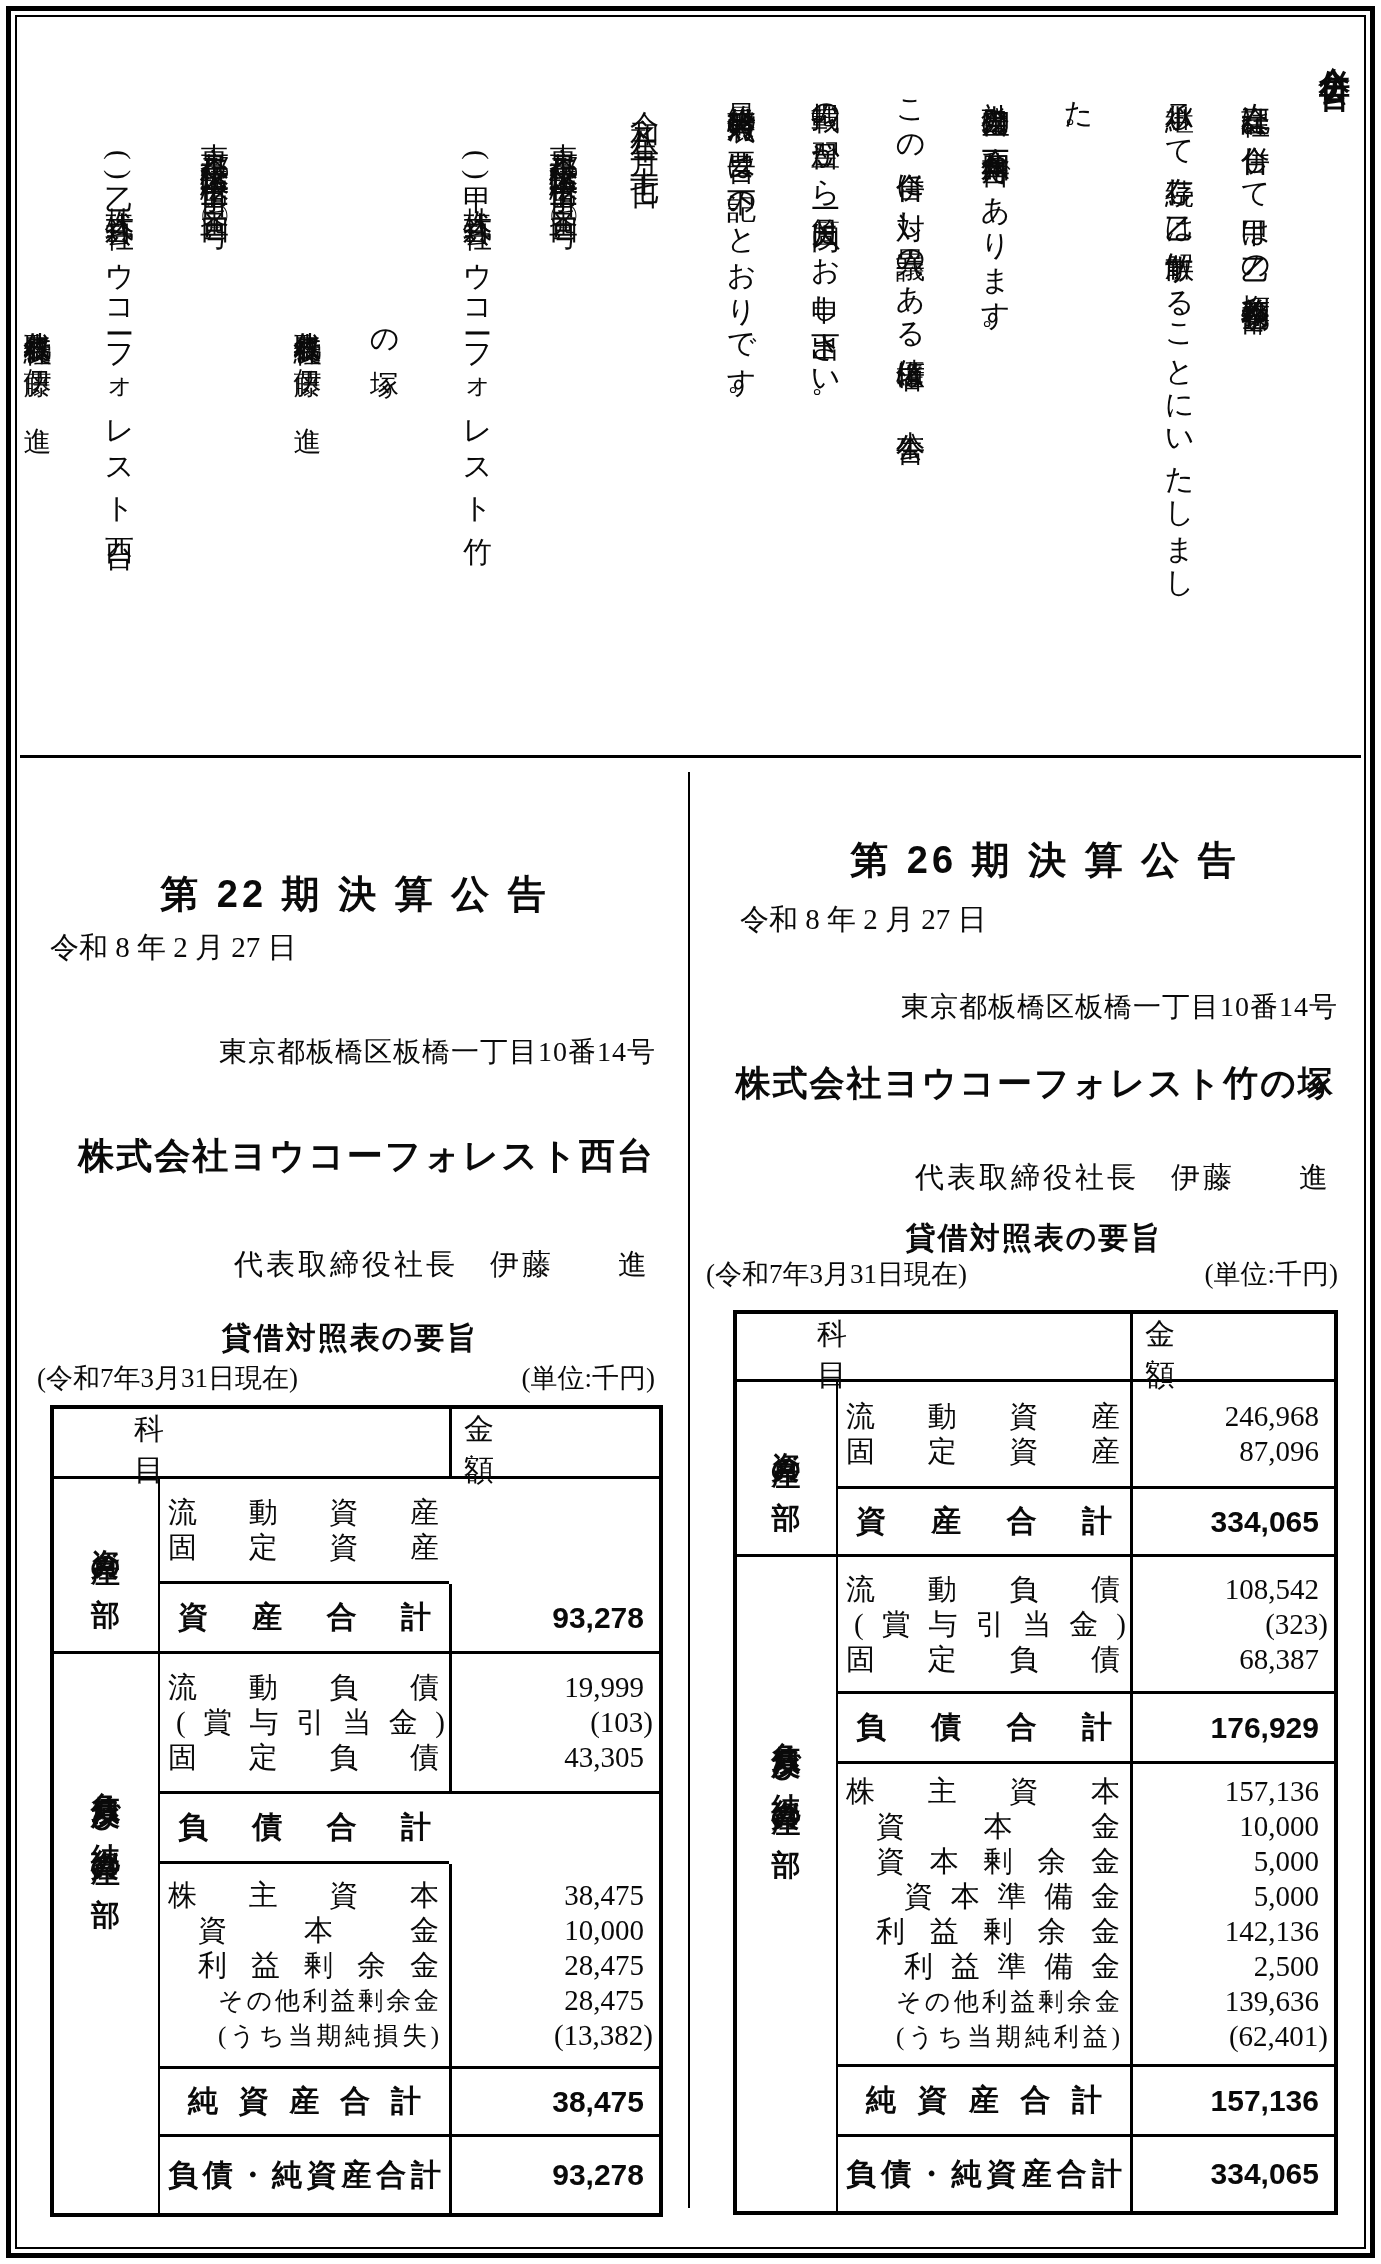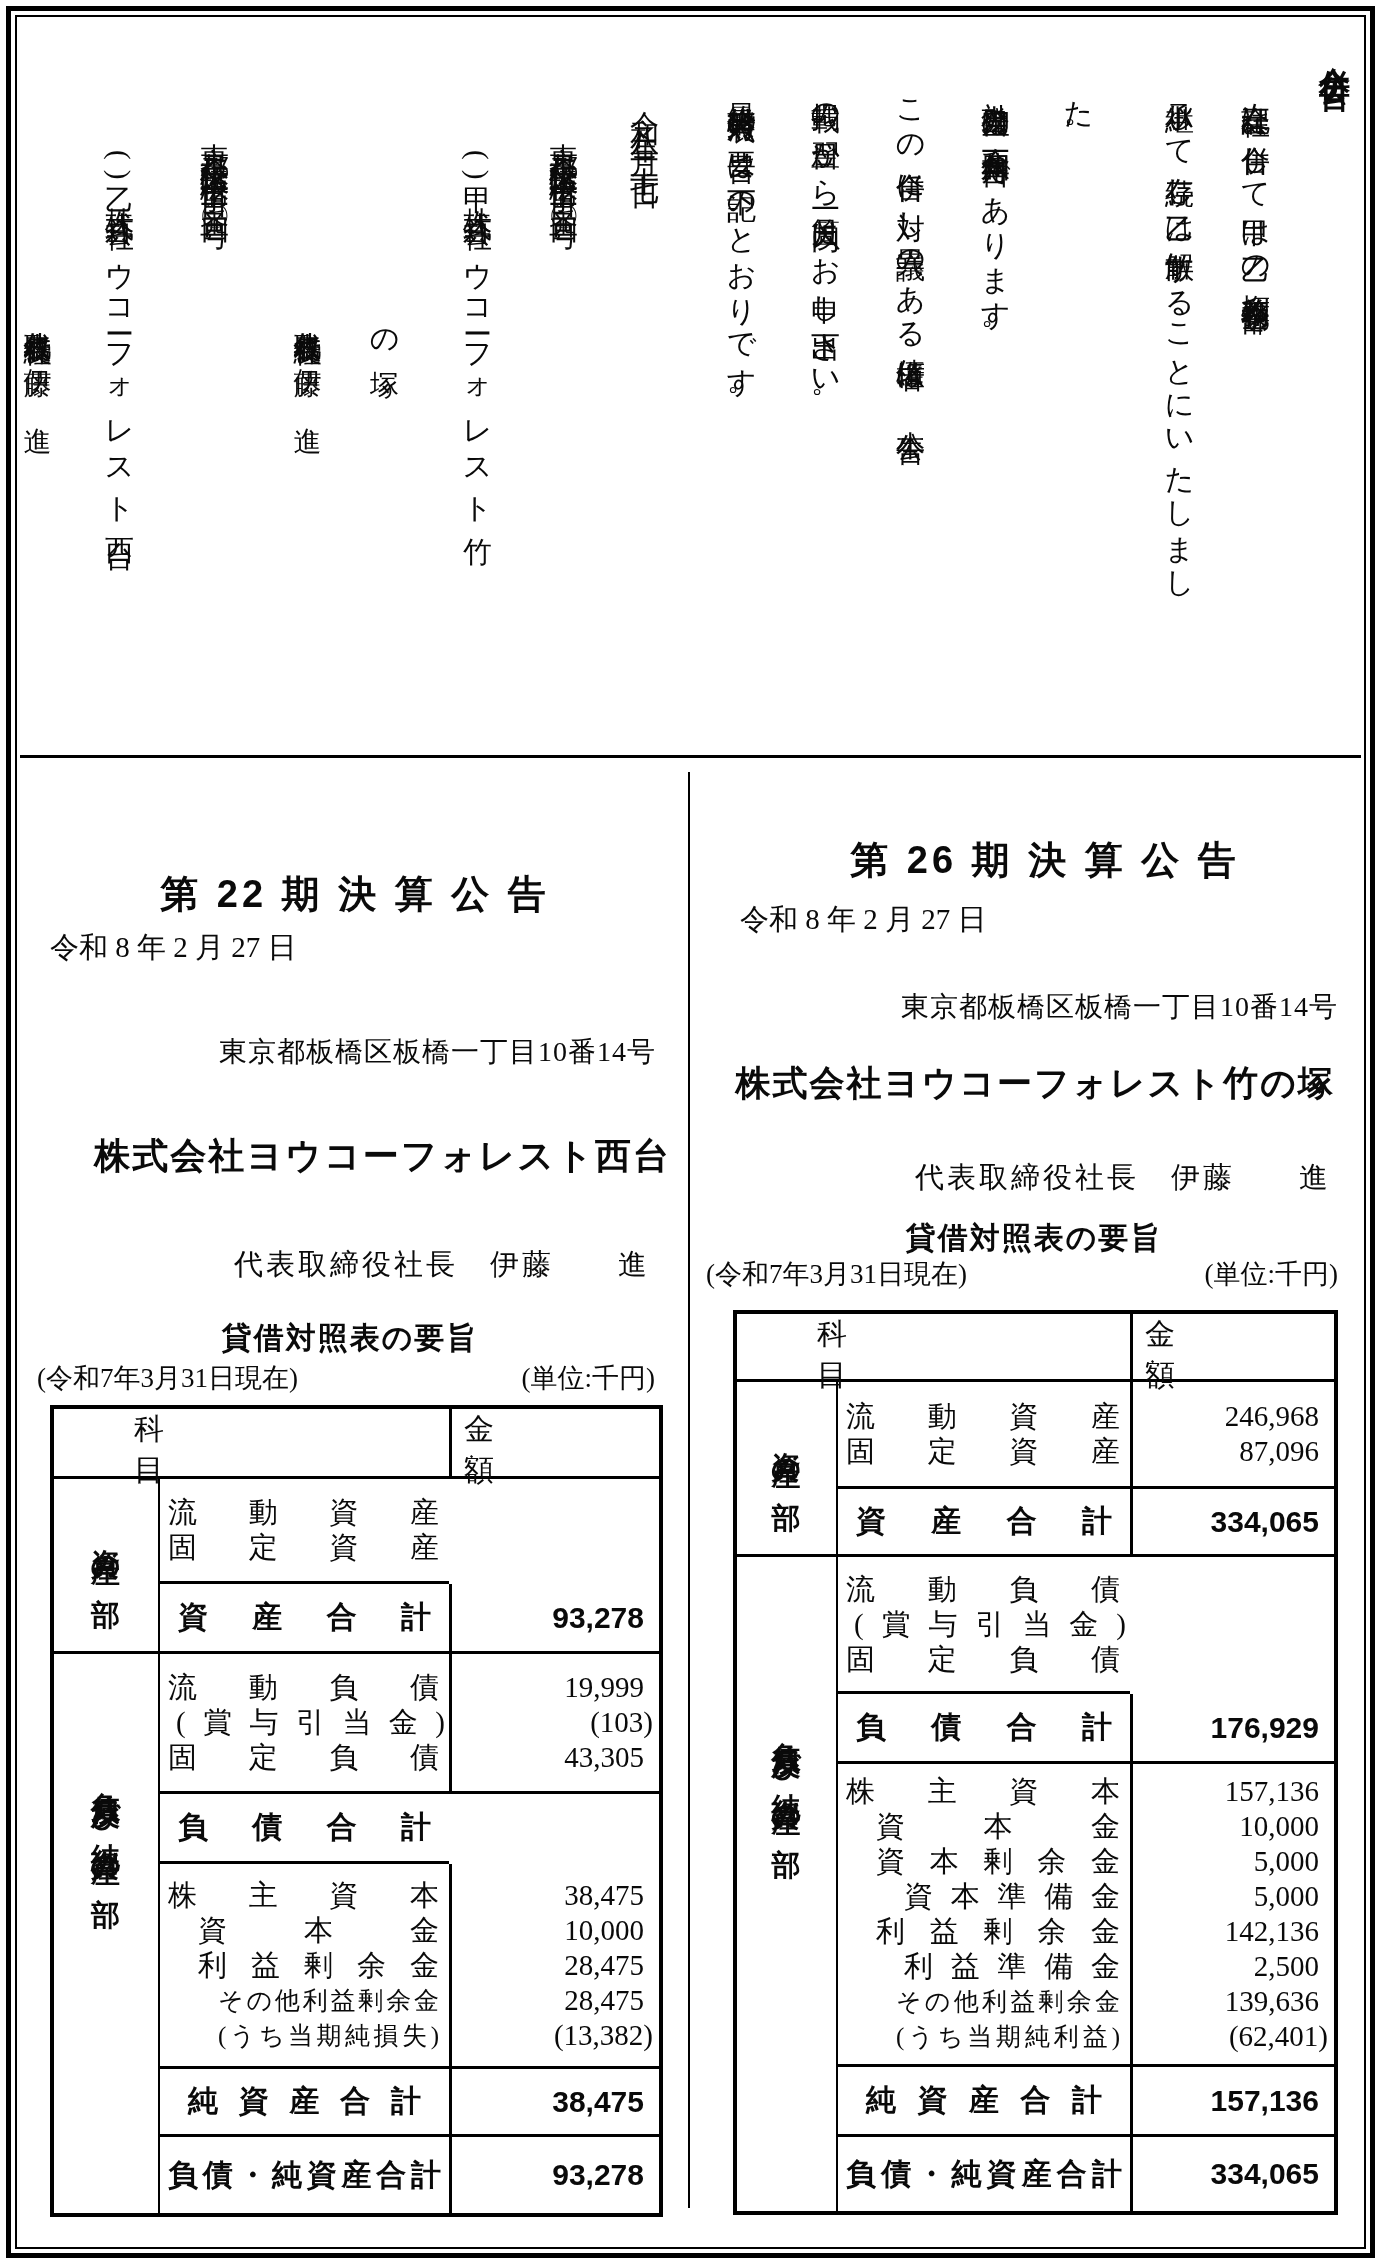--- a/index.html
+++ b/index.html
@@ -98,21 +98,21 @@
   <div class="vc vc-pres" style="margin-left:0">代表取締役社長　伊藤　　進</div>
 </section>
 
 <div class="abs hdiv"></div>
 <div class="abs vdiv"></div>
 
 <section>
   <div class="abs rep-title gothic" style="left:20px;top:845px;width:670px;margin-top:24px;">第 22 期 決 算 公 告</div>
   <div class="abs rep-date" style="left:50px;top:928px;">令和 8 年 2 月 27 日</div>
   <div class="abs rep-addr" style="left:20px;top:1033px;width:636px;">東京都板橋区板橋一丁目10番14号</div>
-  <div class="abs rep-co gothic" style="left:36px;top:1132px;width:635px;font-family:Liberation Serif, serif;">株式会社ヨウコーフォレスト西台</div>
+  <div class="abs rep-co gothic" style="left:20px;top:1132px;width:635px;font-family:Liberation Serif, serif;">株式会社ヨウコーフォレスト西台</div>
   <div class="abs rep-pres" style="left:20px;top:1245px;width:630px;">代表取締役社長　伊藤　　進</div>
   <div class="abs bs-title gothic" style="left:20px;top:1318px;width:660px;">貸借対照表の要旨</div>
   <div class="abs bs-meta" style="left:37px;top:1360px;width:618px;">
     <span>(令和7年3月31日現在)</span>
     <span>(単位:千円)</span>
   </div>
 
   <div class="abs bs" id="t1">
     <div class="cell hd hd-item bb" data-justify="">
         <span>科</span>
@@ -367,20 +367,25 @@
         </div>
       <div class="line">
           <span class="lab i0" data-justify="">
             <span>固</span>
             <span>定</span>
             <span>負</span>
             <span>債</span>
           </span>
         </div>
     </div>
+    <div class="cell amtcell bb bl" style="grid-column:3;grid-row:4;">
+      <div class="amt">108,542</div>
+      <div class="amt"><span class="pnum">(323)</span></div>
+      <div class="amt">68,387</div>
+    </div>
     <div class="cell bb" style="grid-column:2;grid-row:5;">
       <div class="totlab tl4" data-justify="">
           <span>負</span>
           <span>債</span>
           <span>合</span>
           <span>計</span>
         </div>
     </div>
     <div class="cell bb bl totamt" style="grid-column:3;grid-row:5;">176,929</div>
 

